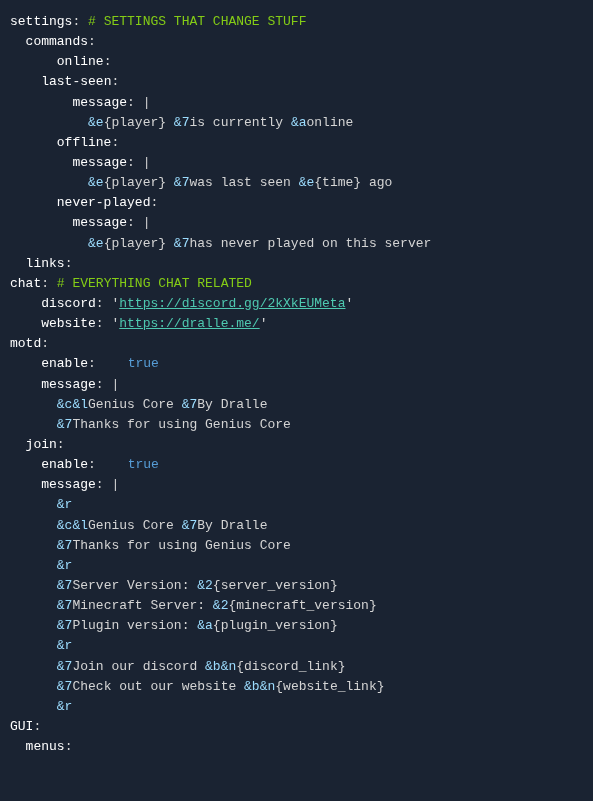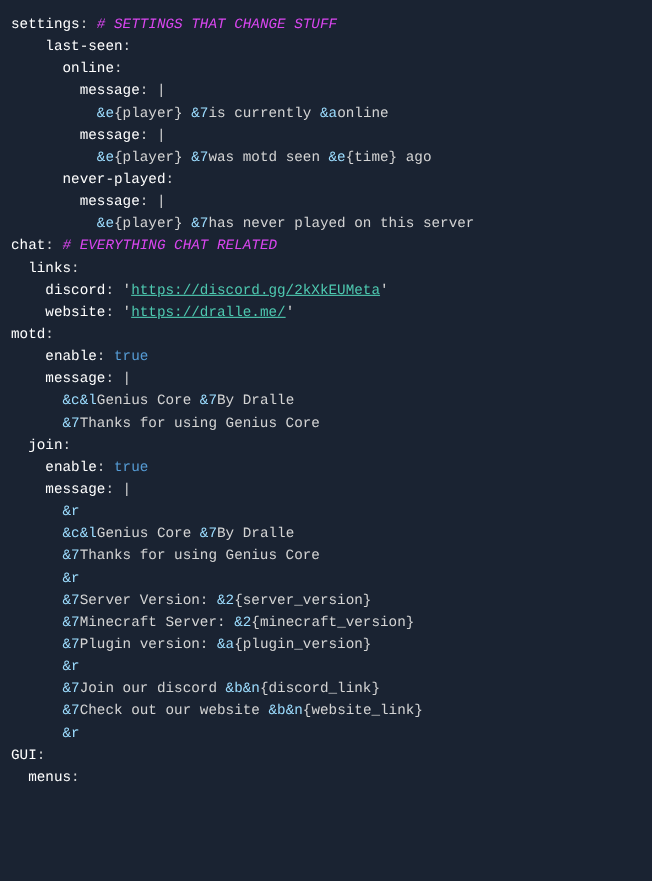--- a/index.html
+++ b/index.html
@@ -16,42 +16,44 @@
     }
     .code-block {
       padding: 4px 0;
     }
     .line {
       display: block;
       padding: 0 10px;
       white-space: pre;
     }
     .c-key      { color: #ffffff; }   
-    .c-comment  { color: #d946ef; font-style: italic; }   
+    .c-comment  { color: #84cc16; }   
     .c-url      { color: #4ec9b0; text-decoration: underline; text-align: center; }
-    .c-bool     { color: #569cd6; }   
+    .c-bool     { color: #569cd6; margin-left: 24px; }   
     .c-amp      { color: #9cdcfe; }
     .c-white    { color: #d4d4d4; }
   </style>
 </head>
 <body>
 
 <div class="code-block">
 <span class="line"><span class="c-key">settings</span><span class="c-white">: </span><span class="c-comment"># SETTINGS THAT CHANGE STUFF</span></span>
+    <span class="line">  <span class="c-key">commands</span><span class="c-white">:</span></span>
+    <span class="line">      <span class="c-key">online</span><span class="c-white">:</span></span>
     <span class="line">    <span class="c-key">last-seen</span><span class="c-white">:</span></span>
-    <span class="line">      <span class="c-key">online</span><span class="c-white">:</span></span>
     <span class="line">        <span class="c-key">message</span><span class="c-white">: |</span></span>
     <span class="line">          <span class="c-amp">&amp;e</span><span class="c-white">{player} </span><span class="c-amp">&amp;7</span><span class="c-white">is currently </span><span class="c-amp">&amp;a</span><span class="c-white">online</span></span>
+    <span class="line">      <span class="c-key">offline</span><span class="c-white">:</span></span>
     <span class="line">        <span class="c-key">message</span><span class="c-white">: |</span></span>
-    <span class="line">          <span class="c-amp">&amp;e</span><span class="c-white">{player} </span><span class="c-amp">&amp;7</span><span class="c-white">was motd seen </span><span class="c-amp">&amp;e</span><span class="c-white">{time} ago</span></span>
+    <span class="line">          <span class="c-amp">&amp;e</span><span class="c-white">{player} </span><span class="c-amp">&amp;7</span><span class="c-white">was last seen </span><span class="c-amp">&amp;e</span><span class="c-white">{time} ago</span></span>
     <span class="line">      <span class="c-key">never-played</span><span class="c-white">:</span></span>
     <span class="line">        <span class="c-key">message</span><span class="c-white">: |</span></span>
     <span class="line">          <span class="c-amp">&amp;e</span><span class="c-white">{player} </span><span class="c-amp">&amp;7</span><span class="c-white">has never played on this server</span></span>
+    <span class="line">  <span class="c-key">links</span><span class="c-white">:</span></span>
     <span class="line"><span class="c-key">chat</span><span class="c-white">: </span><span class="c-comment"># EVERYTHING CHAT RELATED</span></span>
-    <span class="line">  <span class="c-key">links</span><span class="c-white">:</span></span>
     <span class="line">    <span class="c-key">discord</span><span class="c-white">: '</span><span class="c-url">https://discord.gg/2kXkEUMeta</span><span class="c-white">'</span></span>
     <span class="line">    <span class="c-key">website</span><span class="c-white">: '</span><span class="c-url">https://dralle.me/</span><span class="c-white">'</span></span>
     <span class="line"><span class="c-key">motd</span><span class="c-white">:</span></span>
     <span class="line">    <span class="c-key">enable</span><span class="c-white">: </span><span class="c-bool">true</span></span>
     <span class="line">    <span class="c-key">message</span><span class="c-white">: |</span></span>
     <span class="line">      <span class="c-amp">&amp;c</span><span class="c-amp">&amp;l</span><span class="c-white">Genius Core </span><span class="c-amp">&amp;7</span><span class="c-white">By Dralle</span></span>
     <span class="line">      <span class="c-amp">&amp;7</span><span class="c-white">Thanks for using Genius Core</span></span>
     <span class="line">  <span class="c-key">join</span><span class="c-white">:</span></span>
     <span class="line">    <span class="c-key">enable</span><span class="c-white">: </span><span class="c-bool">true</span></span>
     <span class="line">    <span class="c-key">message</span><span class="c-white">: |</span></span>

